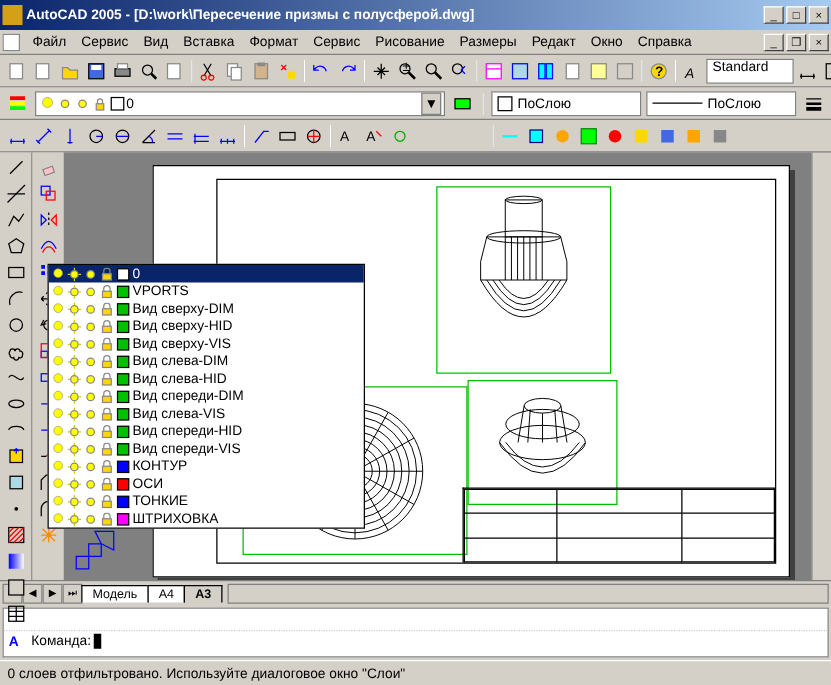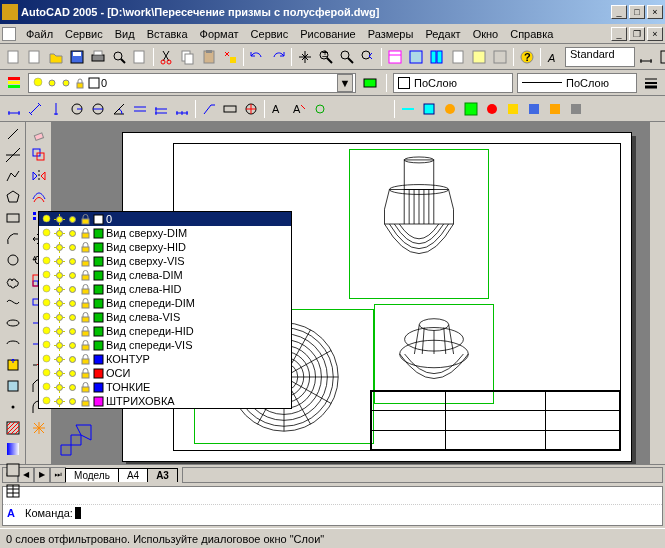--- a/index.html
+++ b/index.html
@@ -780,20 +780,45 @@
         <svg class="lci">
           <circle cx="5.5" cy="5.5" r="3" class="sun"></circle>
         </svg>
         <svg class="lci">
           <rect x="2" y="5" width="7" height="5" fill="#ffd700" stroke="#888"></rect>
           <path d="M3 5V3a2.5 2.5 0 015 0v2" fill="none" stroke="#888"></path>
         </svg>
         <svg class="lci">
           <rect x="1" y="1" width="9" height="9" fill="#00c000" stroke="#000"></rect>
         </svg>
+        <span>VPORTS</span>
+      </div>
+      <div class="layer-item">
+        <svg class="lci">
+          <circle cx="5.5" cy="4.5" r="3.5" class="bulb"></circle>
+        </svg>
+        <svg class="lci">
+          <circle cx="5.5" cy="5.5" r="3" class="sun"></circle>
+          <g stroke="#cc0">
+            <line x1="5.5" y1="0" x2="5.5" y2="2"></line>
+            <line x1="5.5" y1="9" x2="5.5" y2="11"></line>
+            <line x1="0" y1="5.5" x2="2" y2="5.5"></line>
+            <line x1="9" y1="5.5" x2="11" y2="5.5"></line>
+          </g>
+        </svg>
+        <svg class="lci">
+          <circle cx="5.5" cy="5.5" r="3" class="sun"></circle>
+        </svg>
+        <svg class="lci">
+          <rect x="2" y="5" width="7" height="5" fill="#ffd700" stroke="#888"></rect>
+          <path d="M3 5V3a2.5 2.5 0 015 0v2" fill="none" stroke="#888"></path>
+        </svg>
+        <svg class="lci">
+          <rect x="1" y="1" width="9" height="9" fill="#00c000" stroke="#000"></rect>
+        </svg>
         <span>Вид сверху-DIM</span>
       </div>
       <div class="layer-item">
         <svg class="lci">
           <circle cx="5.5" cy="4.5" r="3.5" class="bulb"></circle>
         </svg>
         <svg class="lci">
           <circle cx="5.5" cy="5.5" r="3" class="sun"></circle>
           <g stroke="#cc0">
             <line x1="5.5" y1="0" x2="5.5" y2="2"></line>

